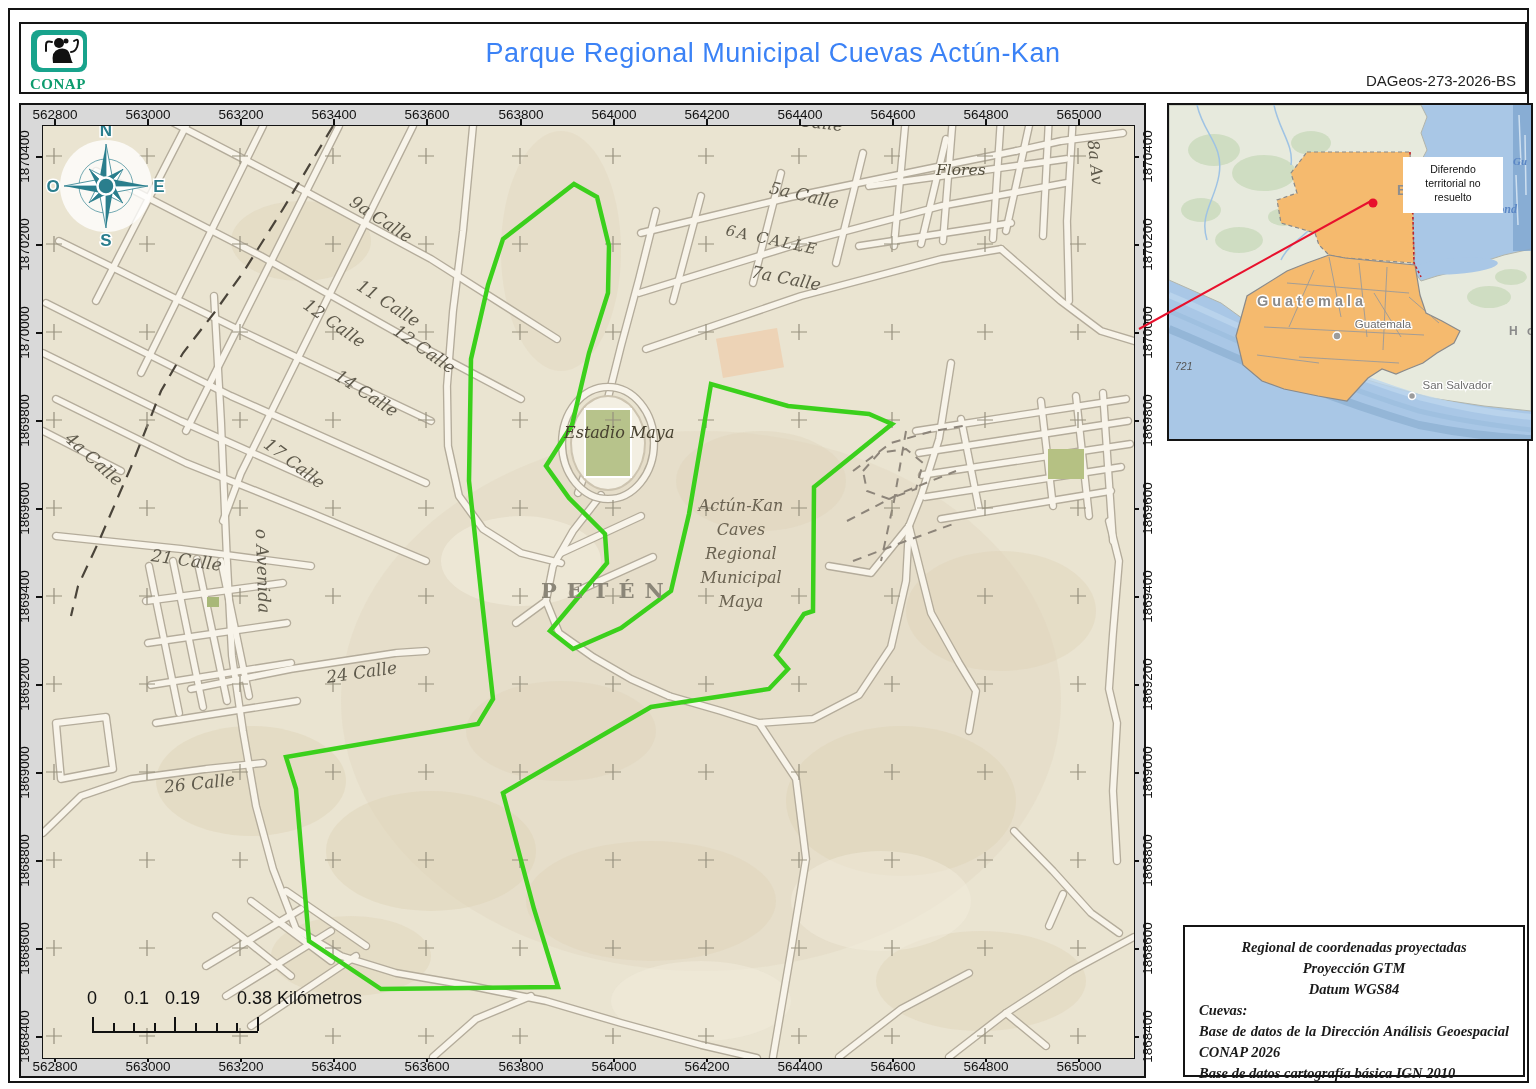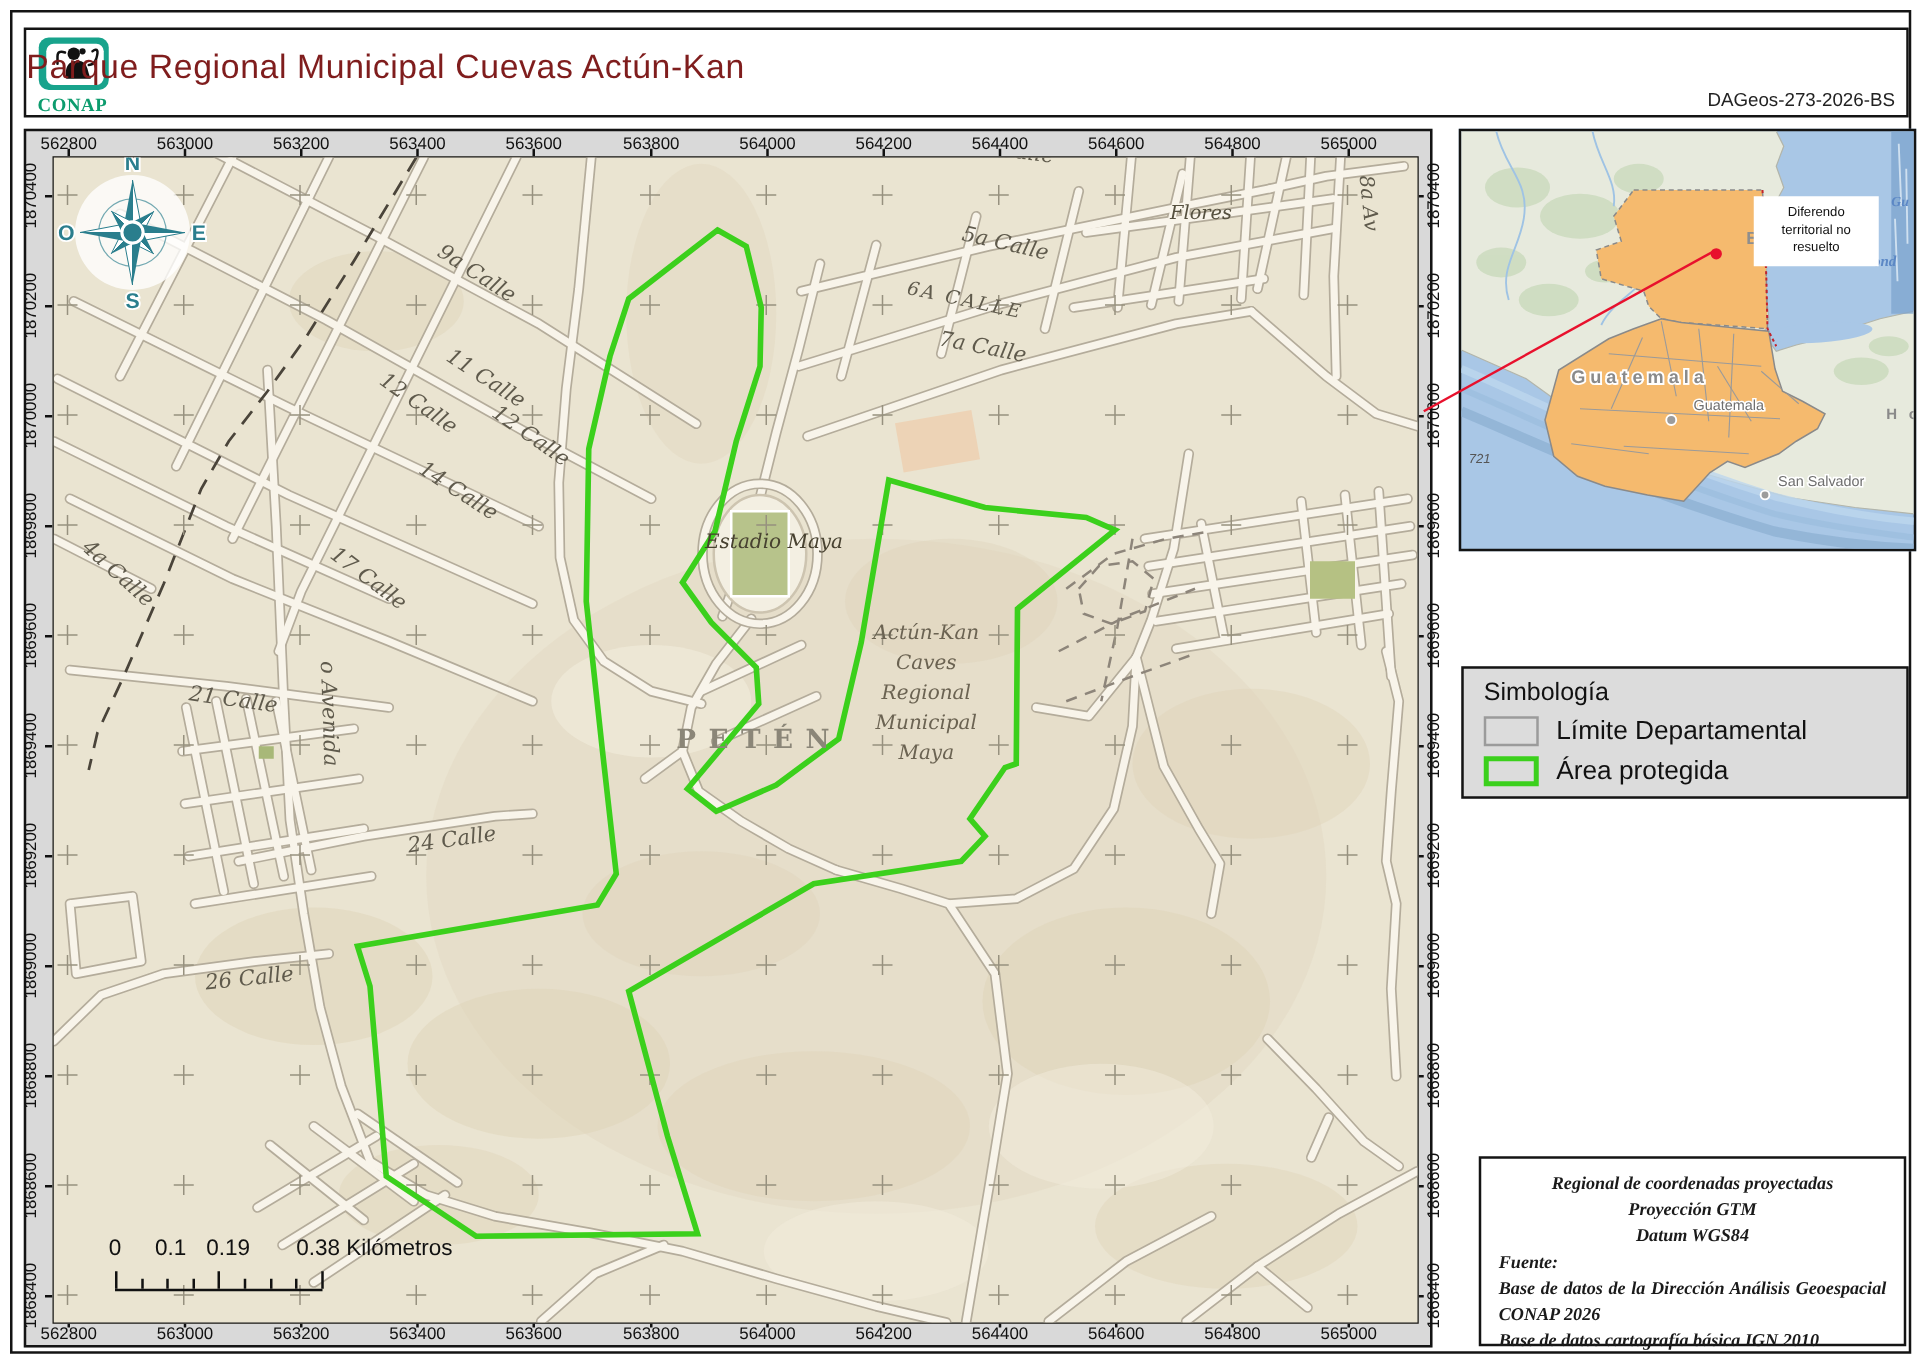--- a/index.html
+++ b/index.html
@@ -6,22 +6,22 @@
   .page{position:relative;width:1536px;height:1089px;background:#ffffff;overflow:hidden;
         font-family:"Liberation Sans",sans-serif;}
   .page-border{position:absolute;left:8px;top:8px;width:1517px;height:1071px;
         border:2.5px solid #141414;pointer-events:none;}
   
   .header{position:absolute;left:19px;top:22px;width:1504px;height:68px;
         border:2px solid #141414;background:#fff;}
   .logo{position:absolute;left:9px;top:5px;width:62px;height:60px;text-align:left;}
   .logo-text{font-family:"Liberation Serif",serif;font-weight:bold;font-size:15px;
         color:#0d9c6e;letter-spacing:.5px;line-height:14px;}
-  .title{position:absolute;left:0;right:0;top:14px;font-size:27px;
-        color:#7f1d1d;font-weight:500;letter-spacing:.5px;}
+  .title{position:absolute;left:0;right:0;top:14px;text-align:center;font-size:27px;
+        color:#3b82f6;font-weight:500;letter-spacing:.5px;}
   .doc-id{position:absolute;right:9px;bottom:3px;font-size:15px;color:#222;}
   
   .map-frame{position:absolute;left:19px;top:103px;width:1127px;height:975px;
         background:#d9d9d9;border:2px solid #141414;box-sizing:border-box;}
   .map-canvas{position:absolute;left:21px;top:20px;width:1091px;height:932px;
         border:1.5px solid #141414;background:#eae4d1;overflow:hidden;box-sizing:content-box;}
   .axis-label{position:absolute;font-size:13.5px;color:#111;white-space:nowrap;}
   .tick{position:absolute;background:#111;}
   
   .st{position:absolute;font-family:"DejaVu Serif","Liberation Serif",serif;
@@ -526,37 +526,26 @@
       <rect x="234" y="52" width="100" height="56" fill="#ffffff"></rect>
       <g font-size="10.5" fill="#111" text-anchor="middle">
         <text x="284" y="68">Diferendo</text>
         <text x="284" y="82">territorial no</text>
         <text x="284" y="96">resuelto</text>
       </g>
       <circle cx="204" cy="98" r="4.5" fill="#e8112d"></circle>
     </svg>
   </div>
 
-  <div class="legend">
-    <div class="legend-title">Simbología</div>
-    <div class="legend-row" style="top:36px">
-      <div class="sw sw-gray"></div>
-      <div class="legend-label">Límite Departamental</div>
-    </div>
-    <div class="legend-row" style="top:68px">
-      <div class="sw sw-green"></div>
-      <div class="legend-label">Área protegida</div>
-    </div>
-  </div>
 
   <div class="infobox">
     <div class="c">Regional de coordenadas proyectadas</div>
     <div class="c">Proyección GTM</div>
     <div class="c">Datum WGS84</div>
-    <div>Fuente:</div>
+    <div>Cuevas:</div>
     <div class="j">Base de datos de la Dirección Análisis Geoespacial CONAP 2026</div>
     <div>Base de datos cartografía básica IGN 2010</div>
   </div>
 
   <svg class="overlay" width="1536" height="1089" viewBox="0 0 1536 1089">
     <line x1="1371" y1="201" x2="1139" y2="329" stroke="#e8112d" stroke-width="2"></line>
   </svg>
 </div>
 
 </body></html>

